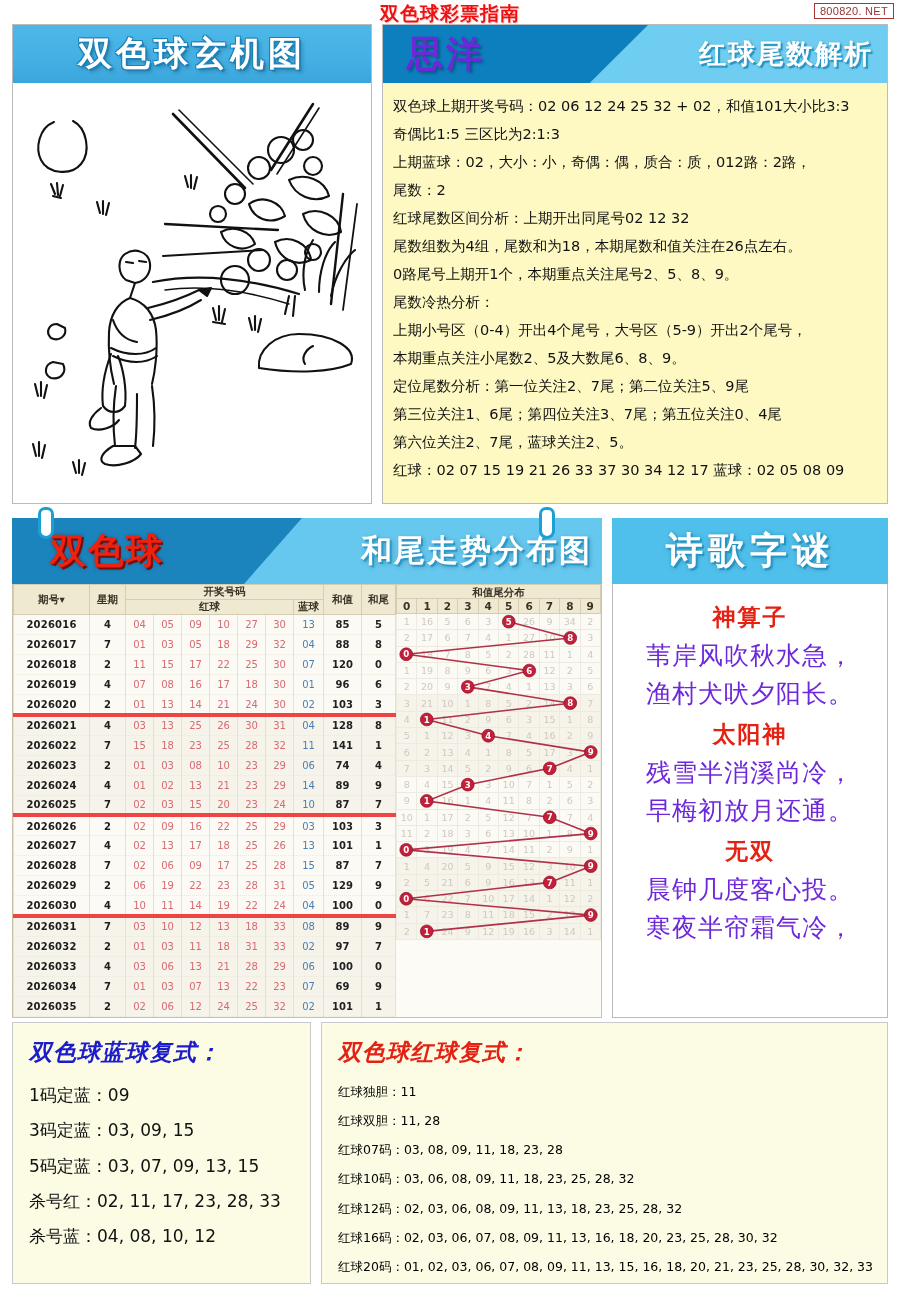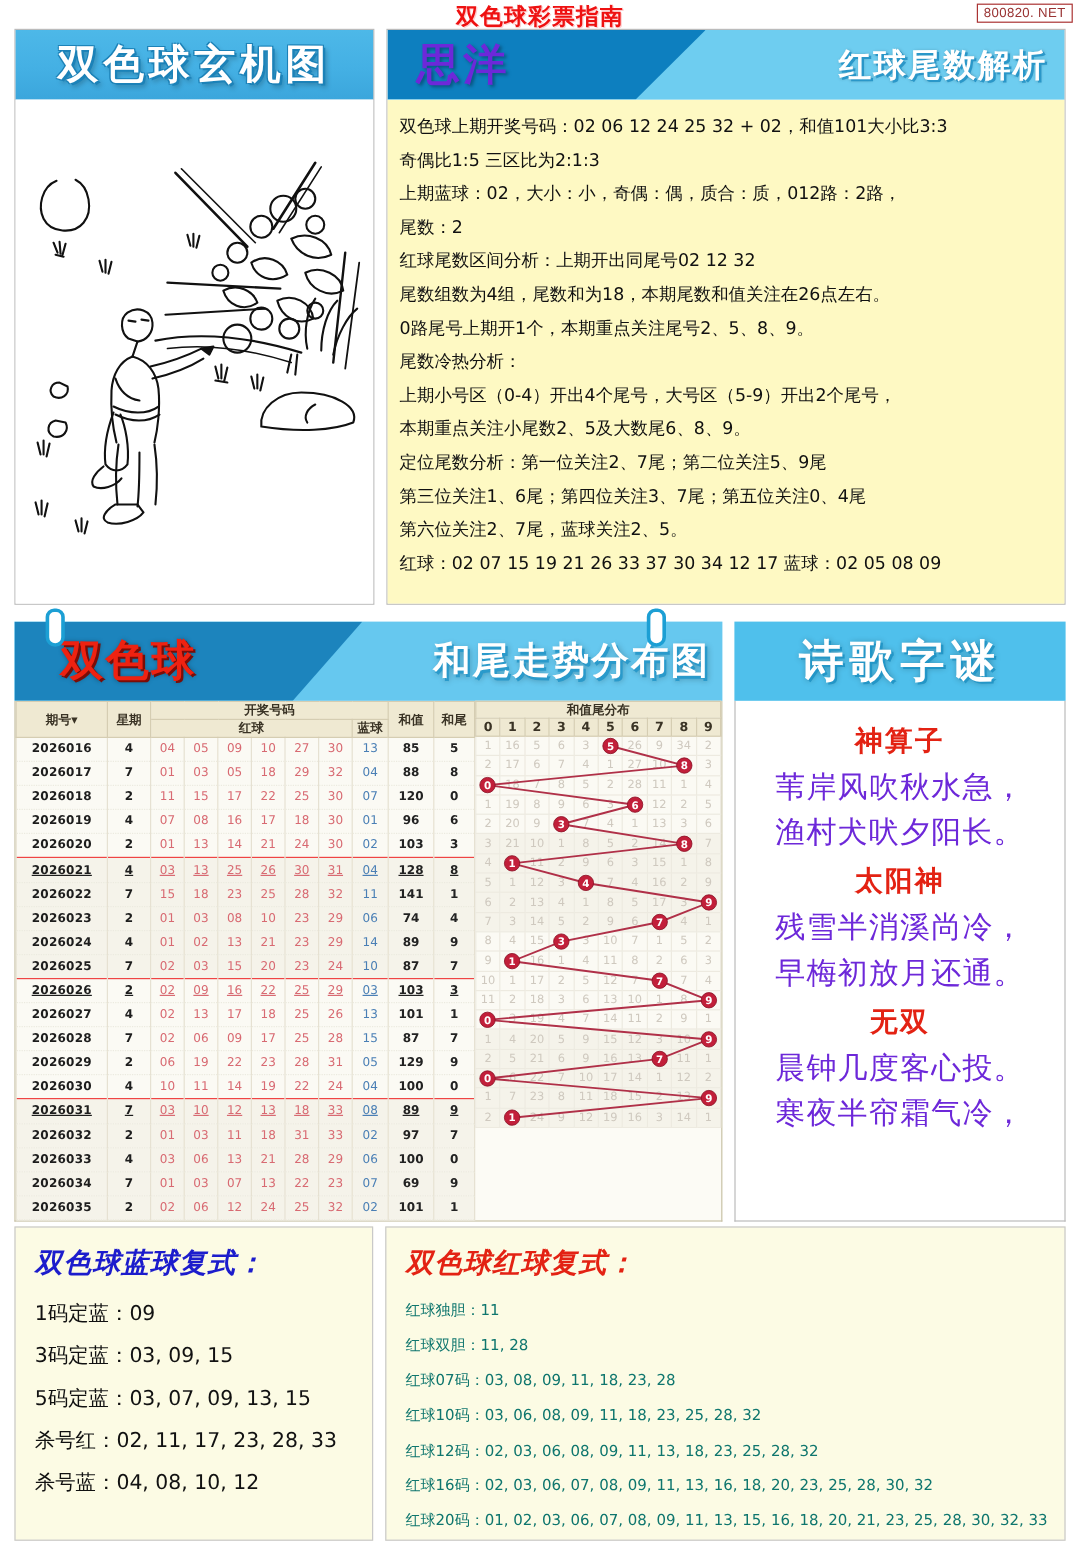--- a/index.html
+++ b/index.html
@@ -42,21 +42,21 @@
   
   .panel { border: 1px solid #bbb; background: #fff; }
 
   
   .row1 {
     display: flex;
     gap: 10px;
     padding: 0 12px;
     height: 480px;
   }
-  .col-left  { width: 300px; }
+  .col-left  { width: 360px; }
   .col-right { flex: 1; }
 
   
   .banner {
     height: 58px;
     background: linear-gradient(180deg,#4db8e8 0%,#44b0e4 55%,#3ba6dc 100%);
     position: relative;
     overflow: hidden;
   }
   .banner-text {
@@ -202,21 +202,21 @@
     border-left: 1px solid #e6e1d2;
     border-right: 1px solid #e6e1d2;
     border-bottom: 1px dotted #eceadf;
     font-size: 10px;
     height: 16.3px;
     text-align: center;
     padding: 0;
     background: #fbfaf4;
   }
   table.trend tr.alt td { background: #f5f3ea; }
-  table.trend tr.sep td { border-top: 1px solid #ef4444; text-decoration: underline; }
+  table.trend tr.sep td { border-top: 4px solid #ef4444; }
   .c-issue { width: 76px; font-weight: bold; color: #1d1d1d; letter-spacing: .2px; }
   .c-week  { width: 36px; font-weight: bold; color: #1d1d1d; }
   .c-red   { width: 28px; color: #d86a72; }
   .c-blue  { width: 30px; color: #4a7fb5; }
   .c-sum   { width: 38px; font-weight: bold; color: #222; }
   .c-tail  { width: 34px; font-weight: bold; color: #222; }
 
   
   .dist {
     position: relative;
@@ -334,21 +334,21 @@
   .kv {
     font-family: "DejaVu Sans", sans-serif;
     font-size: 17px;
     color: #111;
     line-height: 2.08;
     white-space: nowrap;
   }
   .kv-sm {
     font-family: "DejaVu Sans", sans-serif;
     font-size: 12.5px;
-    color: #0f766e;
+    color: #000000;
     line-height: 2.33;
     white-space: nowrap;
   }
 </style>
 </head>
 <body>
 
 <div class="masthead">
   <div class="masthead-title">双色球彩票指南</div>
   <div class="watermark">800820. NET</div>

